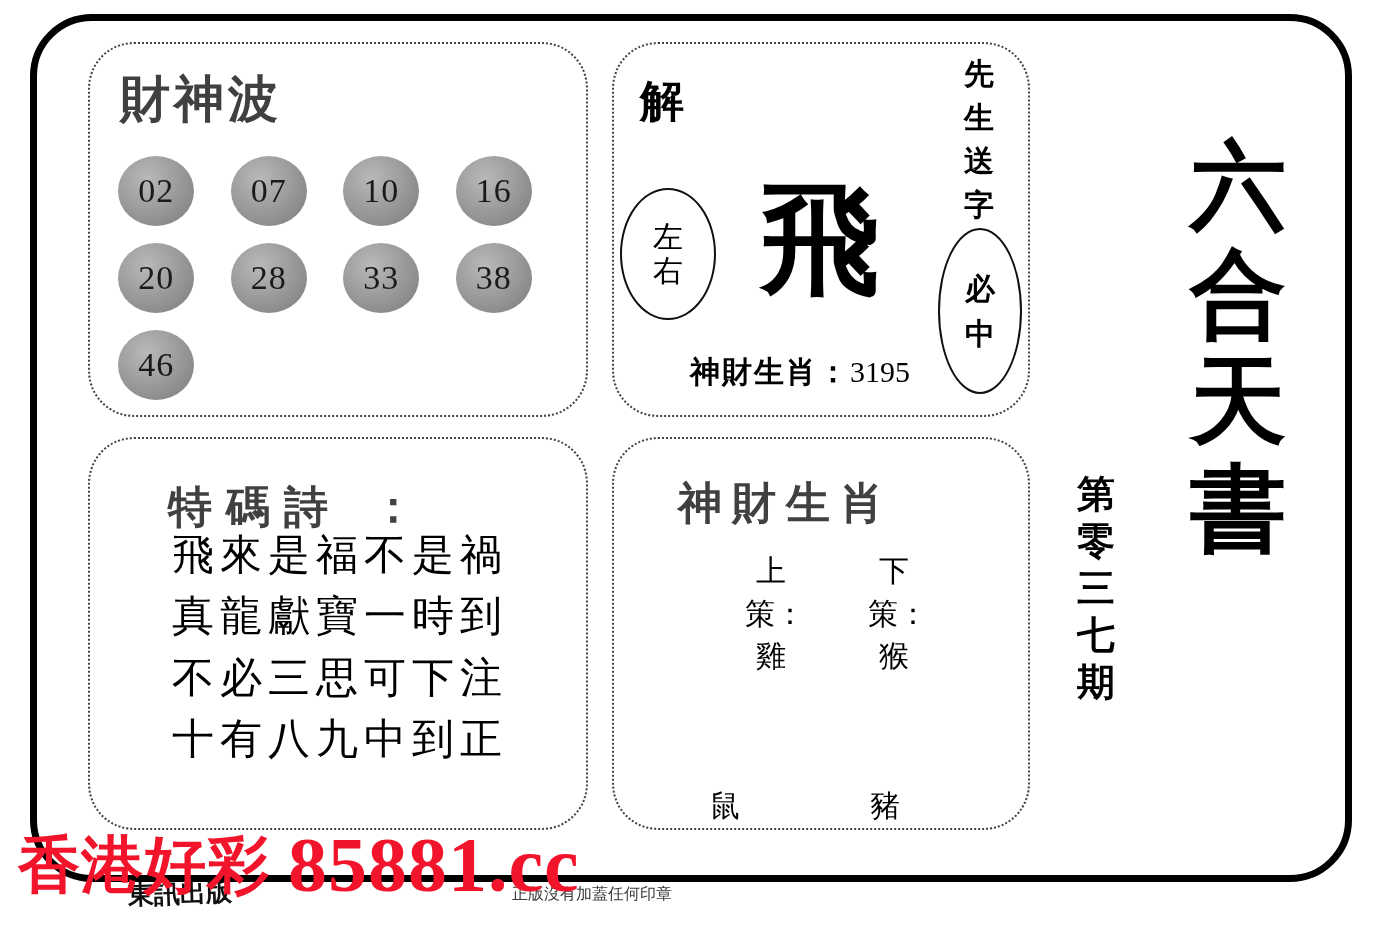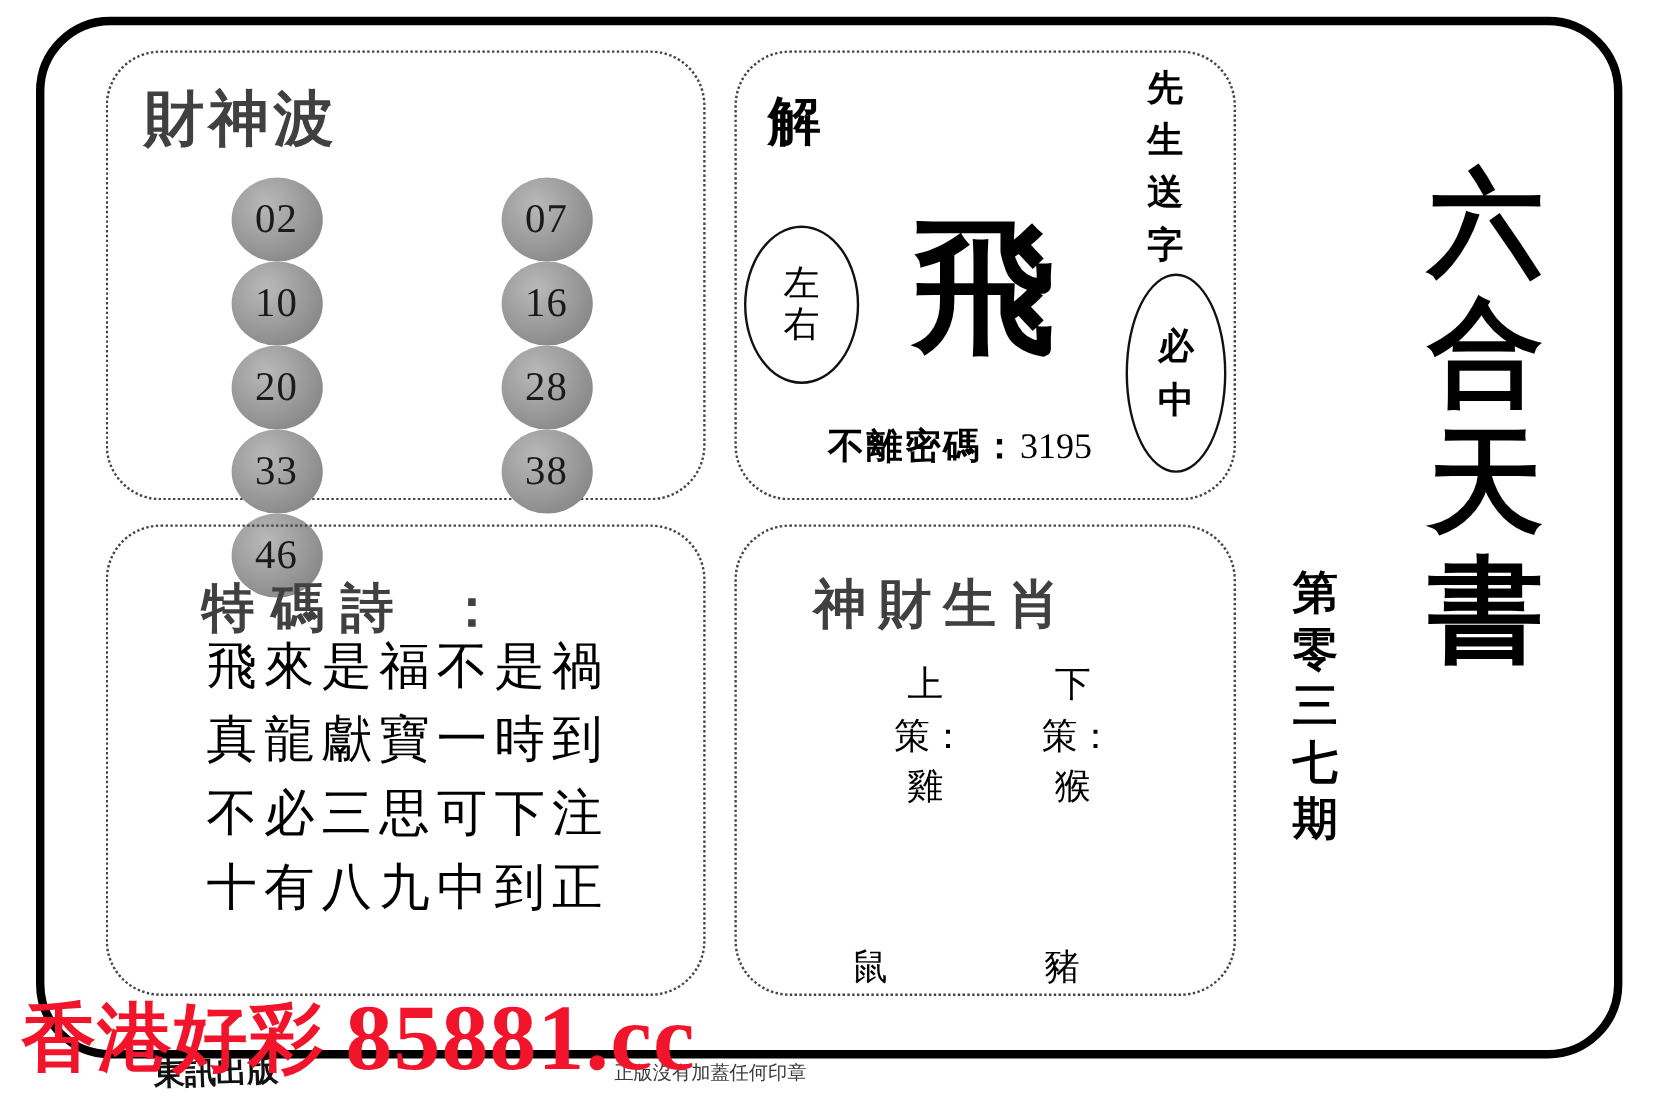--- a/index.html
+++ b/index.html
@@ -75,26 +75,26 @@
     left: 640px;
     top: 72px;
     font-size: 44px;
     font-weight: bold;
     font-family: "DejaVu Serif", "Liberation Serif", serif;
   }
 
   
   .ball-grid {
     position: absolute;
-    left: 118px;
+    left: 100px;
     top: 148px;
     width: 450px;
     height: 260px;
     display: grid;
-    grid-template-columns: repeat(2, 1fr);
+    grid-template-columns: repeat(4, 1fr);
     grid-template-rows: repeat(3, 1fr);
     justify-items: center;
     align-items: center;
   }
   .ball {
     width: 76px;
     height: 70px;
     border-radius: 50%;
     background: radial-gradient(circle at 38% 32%, #b9b9b9 0%, #9d9d9d 45%, #8a8a8a 75%, #7d7d7d 100%);
     color: #1a1a1a;
@@ -134,21 +134,21 @@
   }
   #xiansheng-col {
     position: absolute;
     left: 948px;
     top: 52px;
     width: 46px;
     font-size: 30px;
     font-family: "DejaVu Serif", "Liberation Serif", serif;
     font-weight: bold;
     line-height: 1.45;
-    text-align: center;
+    text-align: right;
   }
   #bizhong-ellipse {
     position: absolute;
     left: 938px;
     top: 228px;
     width: 80px;
     height: 162px;
     border: 2px solid #111;
     border-radius: 50%;
     display: flex;
@@ -320,21 +320,21 @@
   <div id="fei-char">飛</div>
 
   <div id="xiansheng-col">先生送字</div>
 
   <div id="bizhong-ellipse">
     <span>必</span>
     <span>中</span>
   </div>
 
   <div id="code-line">
-    <span>不離密碼：</span><span class="num">3195</span>
+    <span>神財生肖：</span><span class="num">3195</span>
   </div>
 
   <div class="panel" id="panel-poem"></div>
   <div class="cn-title" id="poem-title">特碼詩 ：</div>
   <div class="poem-lines">
     <div class="poem-line">飛來是福不是禍</div>
     <div class="poem-line">真龍獻寶一時到</div>
     <div class="poem-line">不必三思可下注</div>
     <div class="poem-line">十有八九中到正</div>
   </div>

